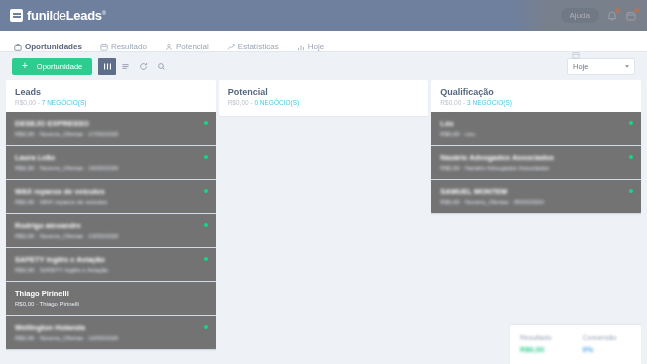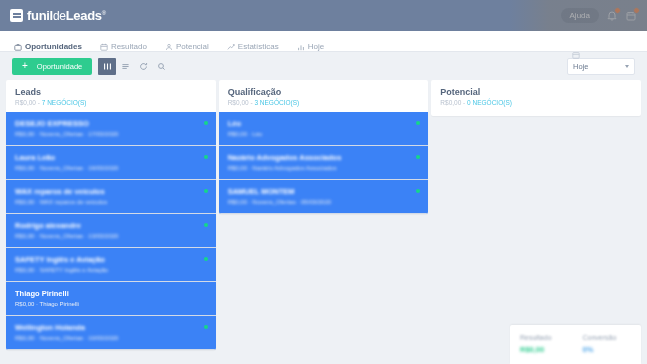--- a/index.html
+++ b/index.html
@@ -107,21 +107,21 @@
     box-shadow: 0 1px 1px rgba(0,0,0,.04);
     overflow: hidden;
   }
   .col-head { padding: 7px 9px 6px 9px; }
   .col-title { font-size: 9px; color: #55657c; font-weight: bold; margin-bottom: 2px; }
   .col-sub { font-size: 6.5px; color: #b9c2cf; white-space: nowrap; }
   .col-sub .count { color: #49c6e5; }
   .col-body { min-height: 4px; }
 
   .card {
-    position: relative; background: #3b82f6;
+    position: relative; background: #737373;
     padding: 7px 22px 8px 9px;
     border-bottom: 1px solid #d2dae7;
     cursor: pointer;
   }
   .card.blurred .card-title,
   .card.blurred .card-sub { filter: blur(1.7px); }
   .card-title { font-size: 7.5px; font-weight: bold; color: #ffffff; margin-bottom: 3px; white-space: nowrap; overflow: hidden; }
   .card-sub { font-size: 6px; color: #e6ecf5; white-space: nowrap; overflow: hidden; }
   .dot {
     position: absolute; right: 8px; top: 9px;
@@ -309,20 +309,30 @@
         <div class="card blurred">
           <div class="card-title">Wellington Holanda</div>
           <div class="card-sub">R$0,00 · Nuvens_Ofertas · 10/03/2020</div>
           <span class="dot"></span>
         </div>
       </div>
     </div>
 
     <div class="column">
       <div class="col-head">
+        <div class="col-title">Potencial</div>
+        <div class="col-sub">
+          <span>R$0,00</span><span> - </span><span class="count">0 NEGÓCIO(S)</span>
+        </div>
+      </div>
+      <div class="col-body"></div>
+    </div>
+
+    <div class="column">
+      <div class="col-head">
         <div class="col-title">Qualificação</div>
         <div class="col-sub">
           <span>R$0,00</span><span> - </span><span class="count">3 NEGÓCIO(S)</span>
         </div>
       </div>
       <div class="col-body">
         <div class="card blurred">
           <div class="card-title">Léo</div>
           <div class="card-sub">R$0,00 · Léo</div>
           <span class="dot"></span>
@@ -331,30 +341,20 @@
           <div class="card-title">Nazário Advogados Associados</div>
           <div class="card-sub">R$0,00 · Nazário Advogados Associados</div>
           <span class="dot"></span>
         </div>
         <div class="card blurred">
           <div class="card-title">SAMUEL MONTEM</div>
           <div class="card-sub">R$0,00 · Nuvens_Ofertas · 05/03/2020</div>
           <span class="dot"></span>
         </div>
       </div>
-    </div>
-
-    <div class="column">
-      <div class="col-head">
-        <div class="col-title">Potencial</div>
-        <div class="col-sub">
-          <span>R$0,00</span><span> - </span><span class="count">0 NEGÓCIO(S)</span>
-        </div>
-      </div>
-      <div class="col-body"></div>
     </div>
   </div>
 
   <div class="summary">
     <div class="sum-item">
       <div class="sum-label">Resultado</div>
       <div class="sum-val green">R$0,00</div>
     </div>
     <div class="sum-item">
       <div class="sum-label">Conversão</div>

